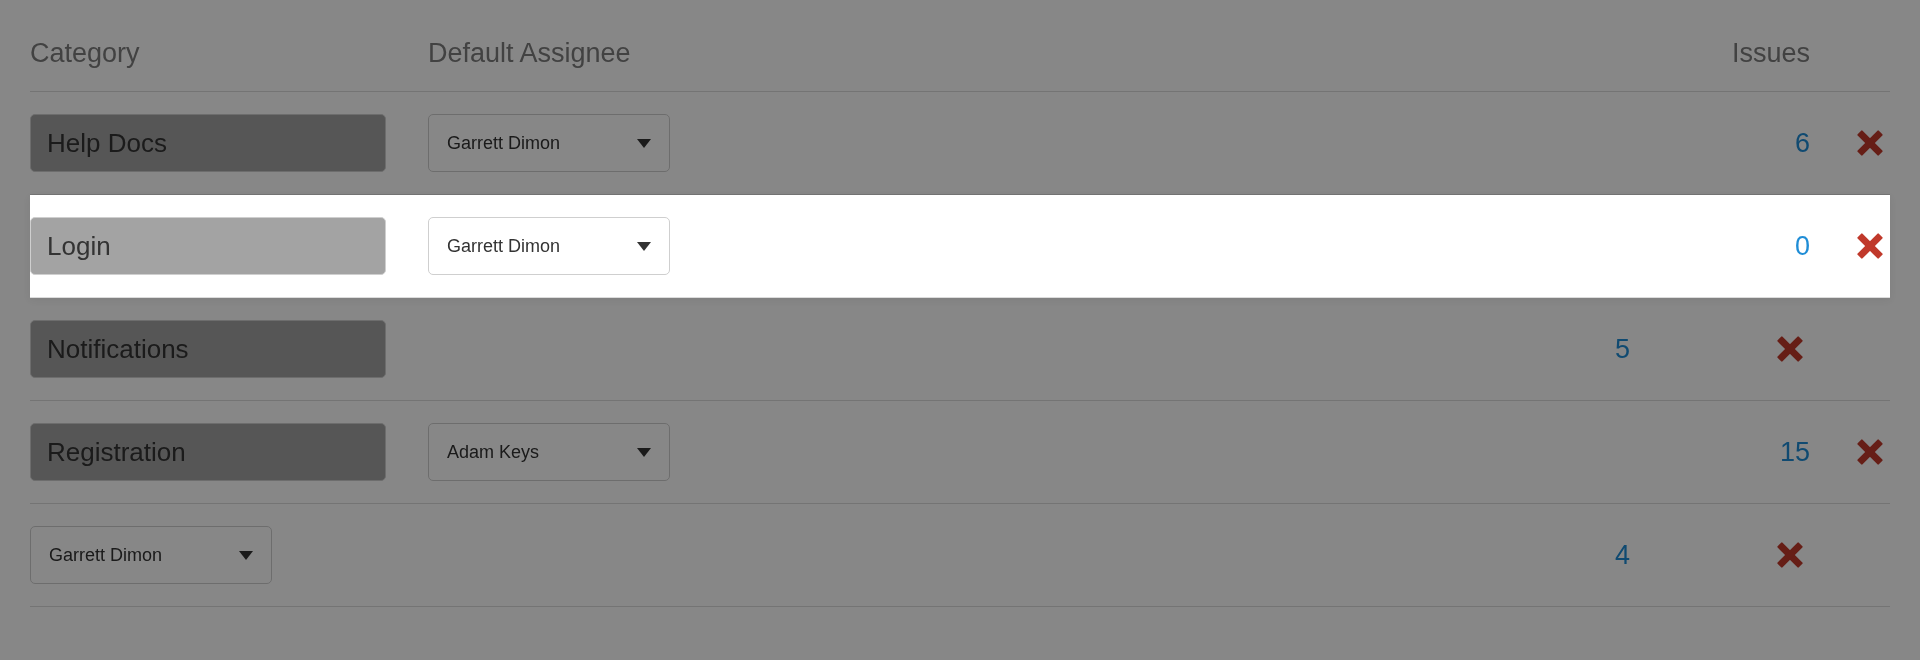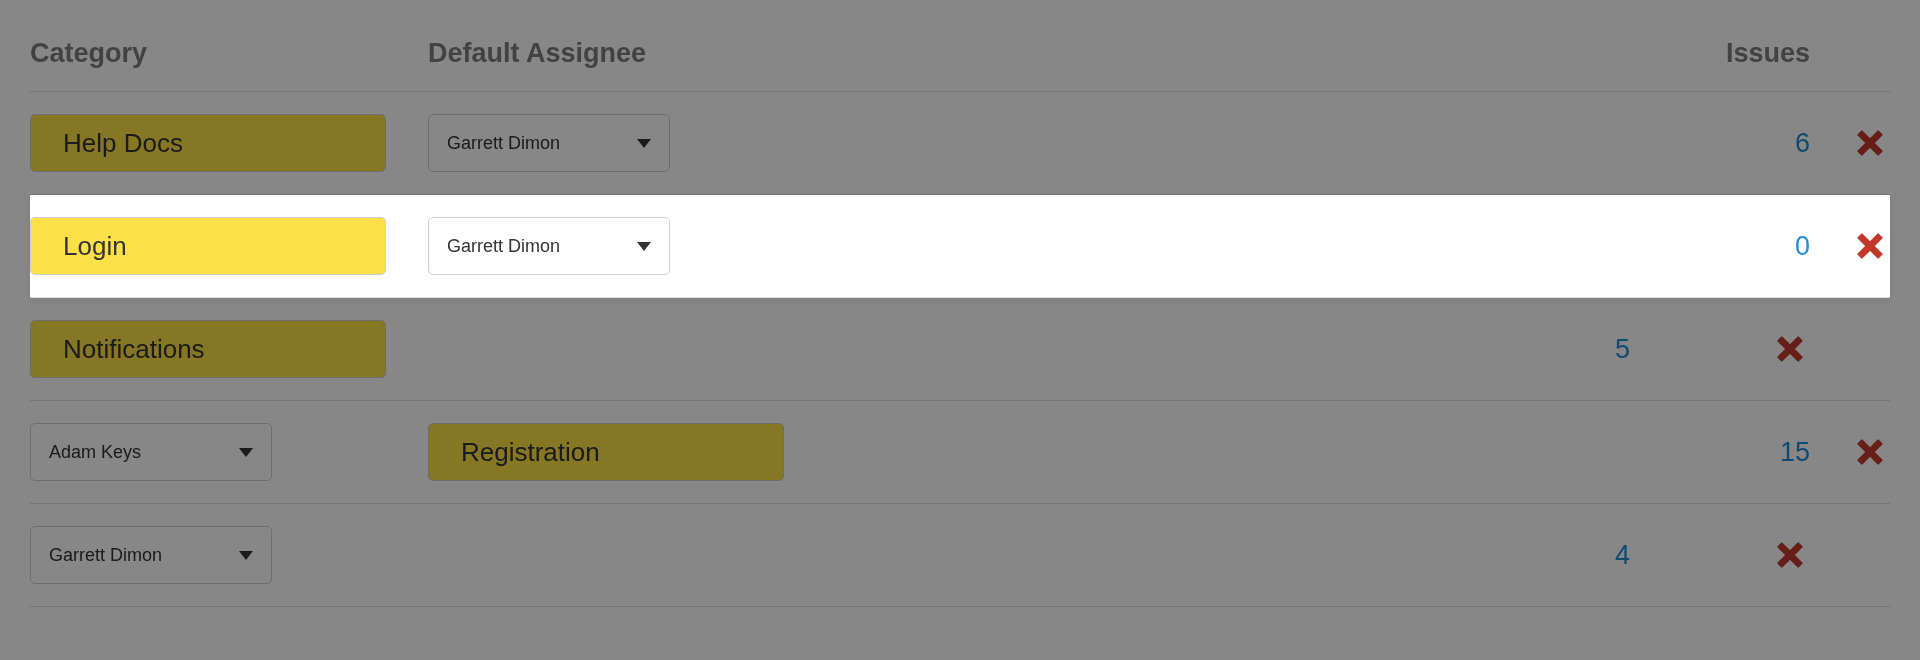--- a/index.html
+++ b/index.html
@@ -20,21 +20,21 @@
     }
     .header {
       display: grid;
       grid-template-columns: 398px 1fr 180px 80px;
       align-items: end;
       padding-bottom: 22px;
       border-bottom: 1px solid #dcdcdc;
     }
     .th {
       font-size: 27px;
-      font-weight: 700;
+      font-weight: 400;
       color: #7d7d7d;
     }
     .th.right { text-align: right; }
 
     .row {
       display: grid;
       grid-template-columns: 398px 1fr 180px 80px;
       align-items: center;
       padding: 22px 0;
       border-bottom: 1px solid #dcdcdc;
@@ -46,22 +46,22 @@
       z-index: 20;
       box-shadow: 0 2px 8px rgba(0,0,0,0.06);
     }
     .cat-input {
       width: 356px;
       height: 58px;
       border: 1px solid #cfcfcf;
       border-radius: 5px;
       font-size: 26px;
       color: #333;
-      padding: 0 32px;
-      background: #fde047;
+      padding: 0 16px;
+      background: #a3a3a3;
       font-family: inherit;
     }
     .select {
       width: 242px;
       height: 58px;
       border: 1px solid #cfcfcf;
       border-radius: 5px;
       background: #fff;
       display: flex;
       align-items: center;
@@ -150,27 +150,27 @@
 
   <div class="row">
     <div><input class="cat-input" type="text" value="Notifications" style=""></div>
     <div class="issues"><a href="#">5</a></div>
     <div class="del">
         <span class="x-icon"></span>
       </div>
   </div>
 
   <div class="row">
+    <div><input class="cat-input" type="text" value="Registration" style=""></div>
     <div>
       <div class="select">
         <span class="select-label">Adam Keys</span>
         <span class="caret"></span>
       </div>
     </div>
-    <div><input class="cat-input" type="text" value="Registration" style=""></div>
     <div class="issues"><a href="#">15</a></div>
     <div class="del">
         <span class="x-icon"></span>
       </div>
   </div>
 
   <div class="row">
     <div>
       <div class="select">
         <span class="select-label">Garrett Dimon</span>

